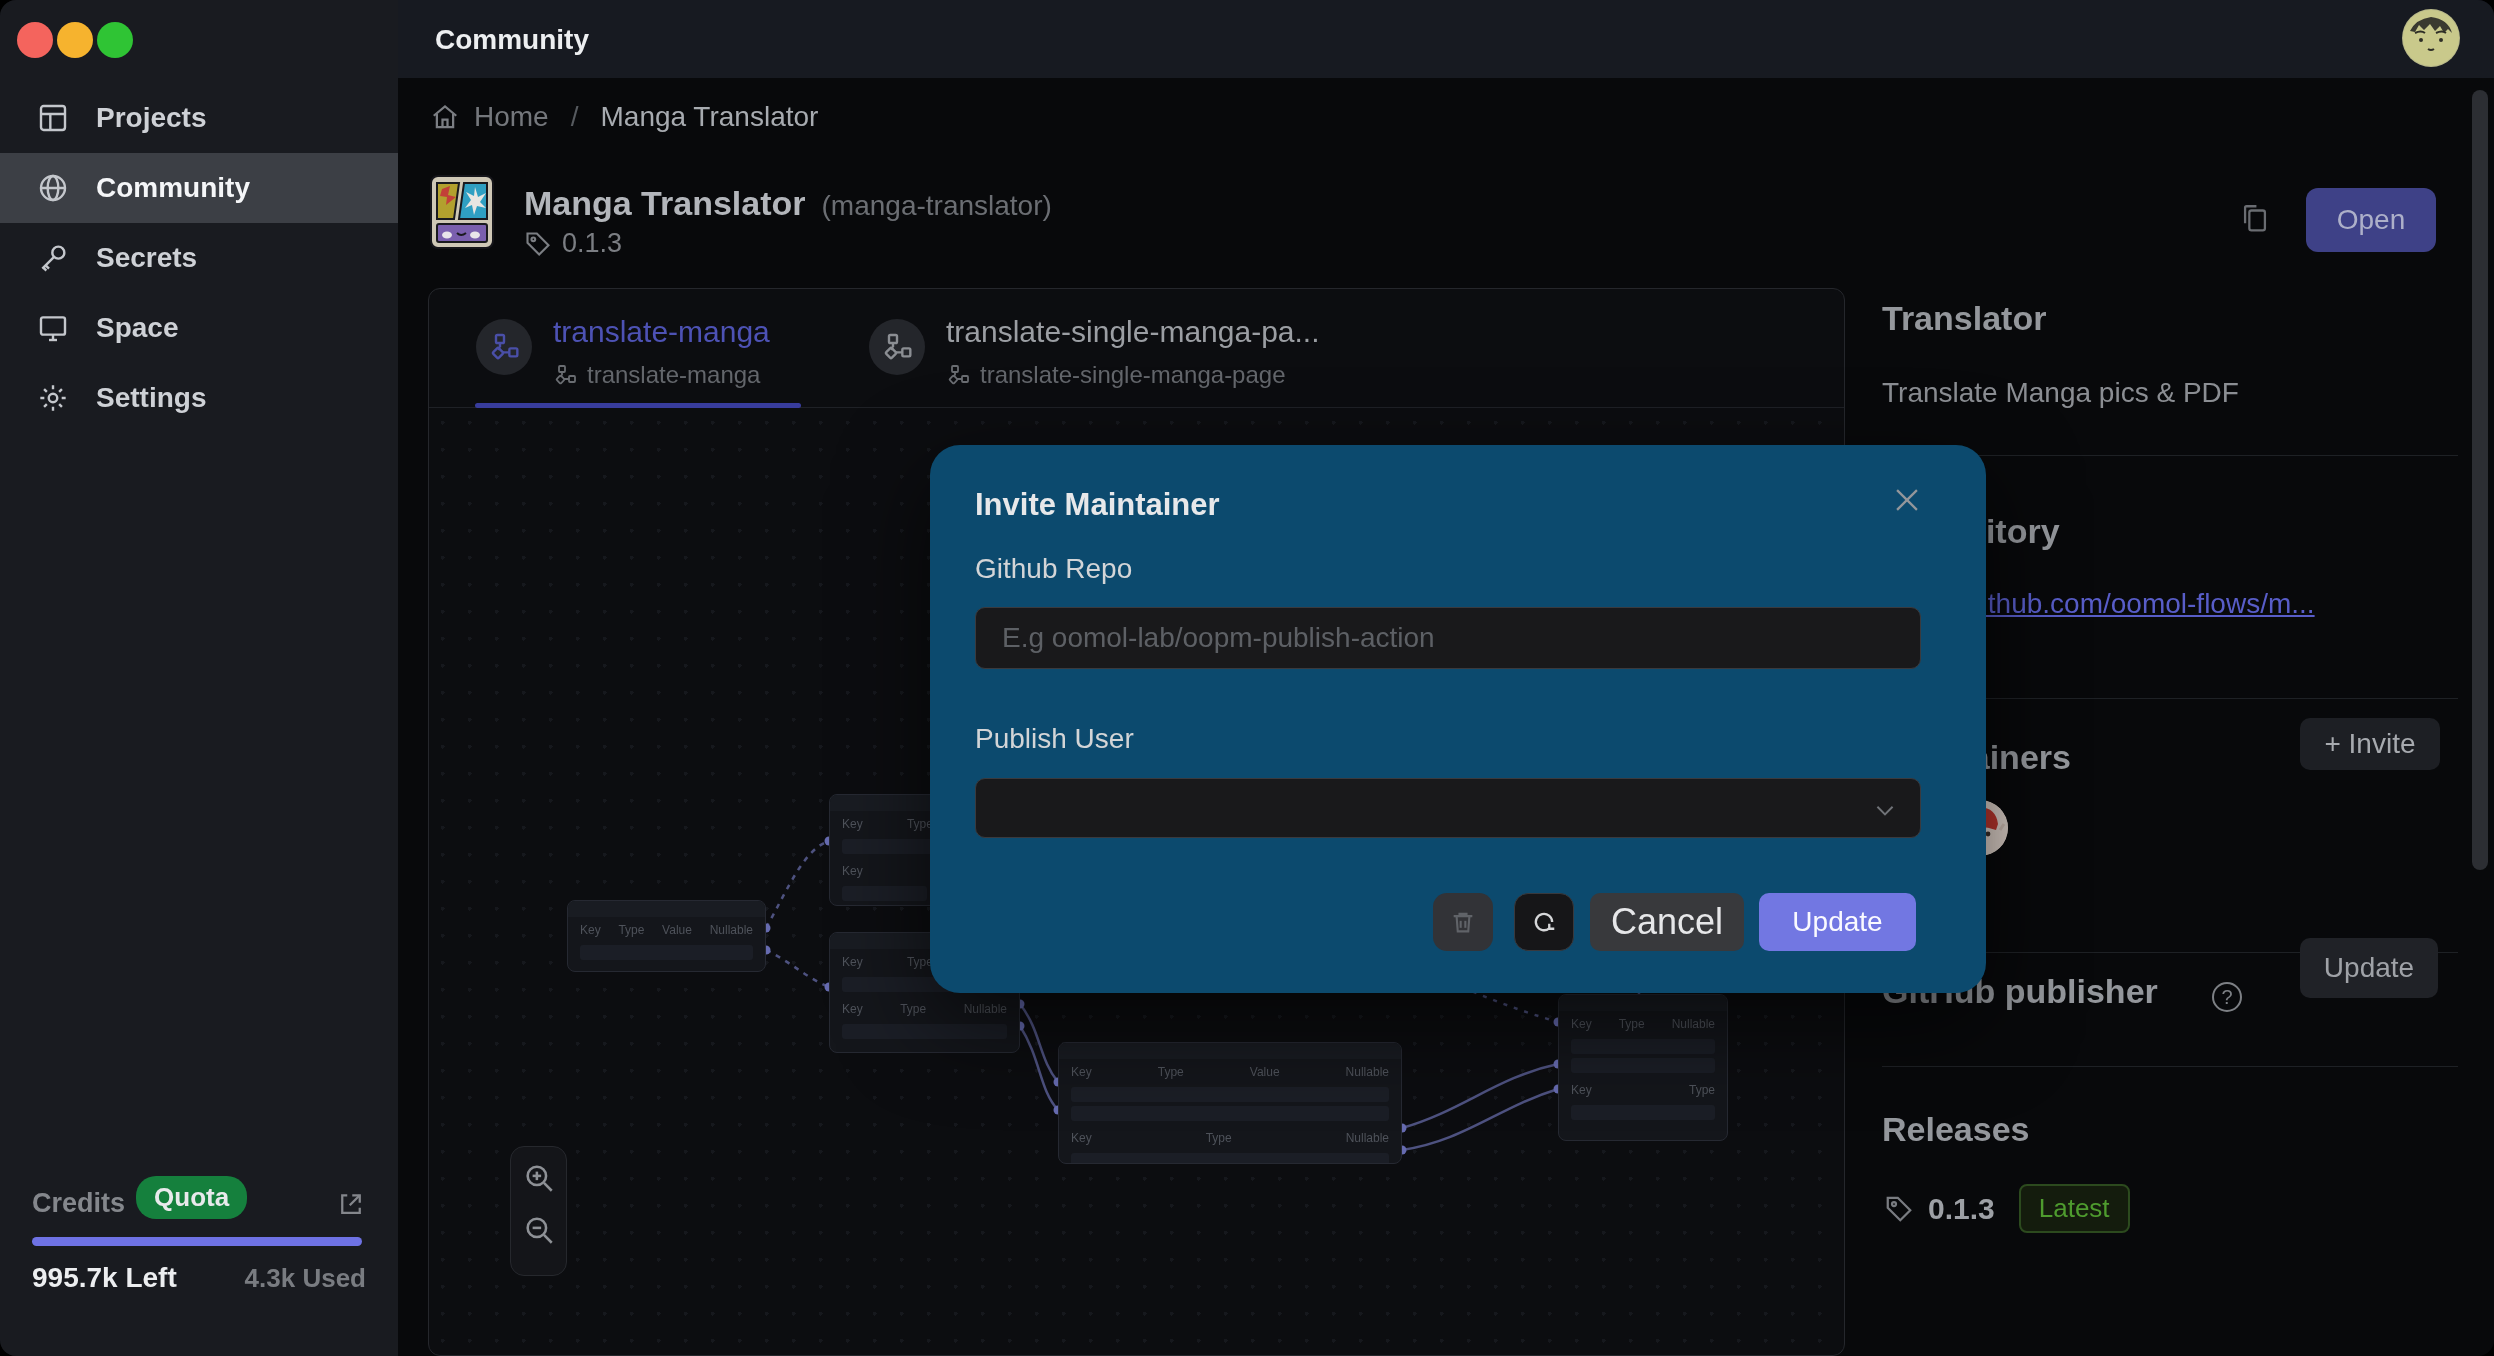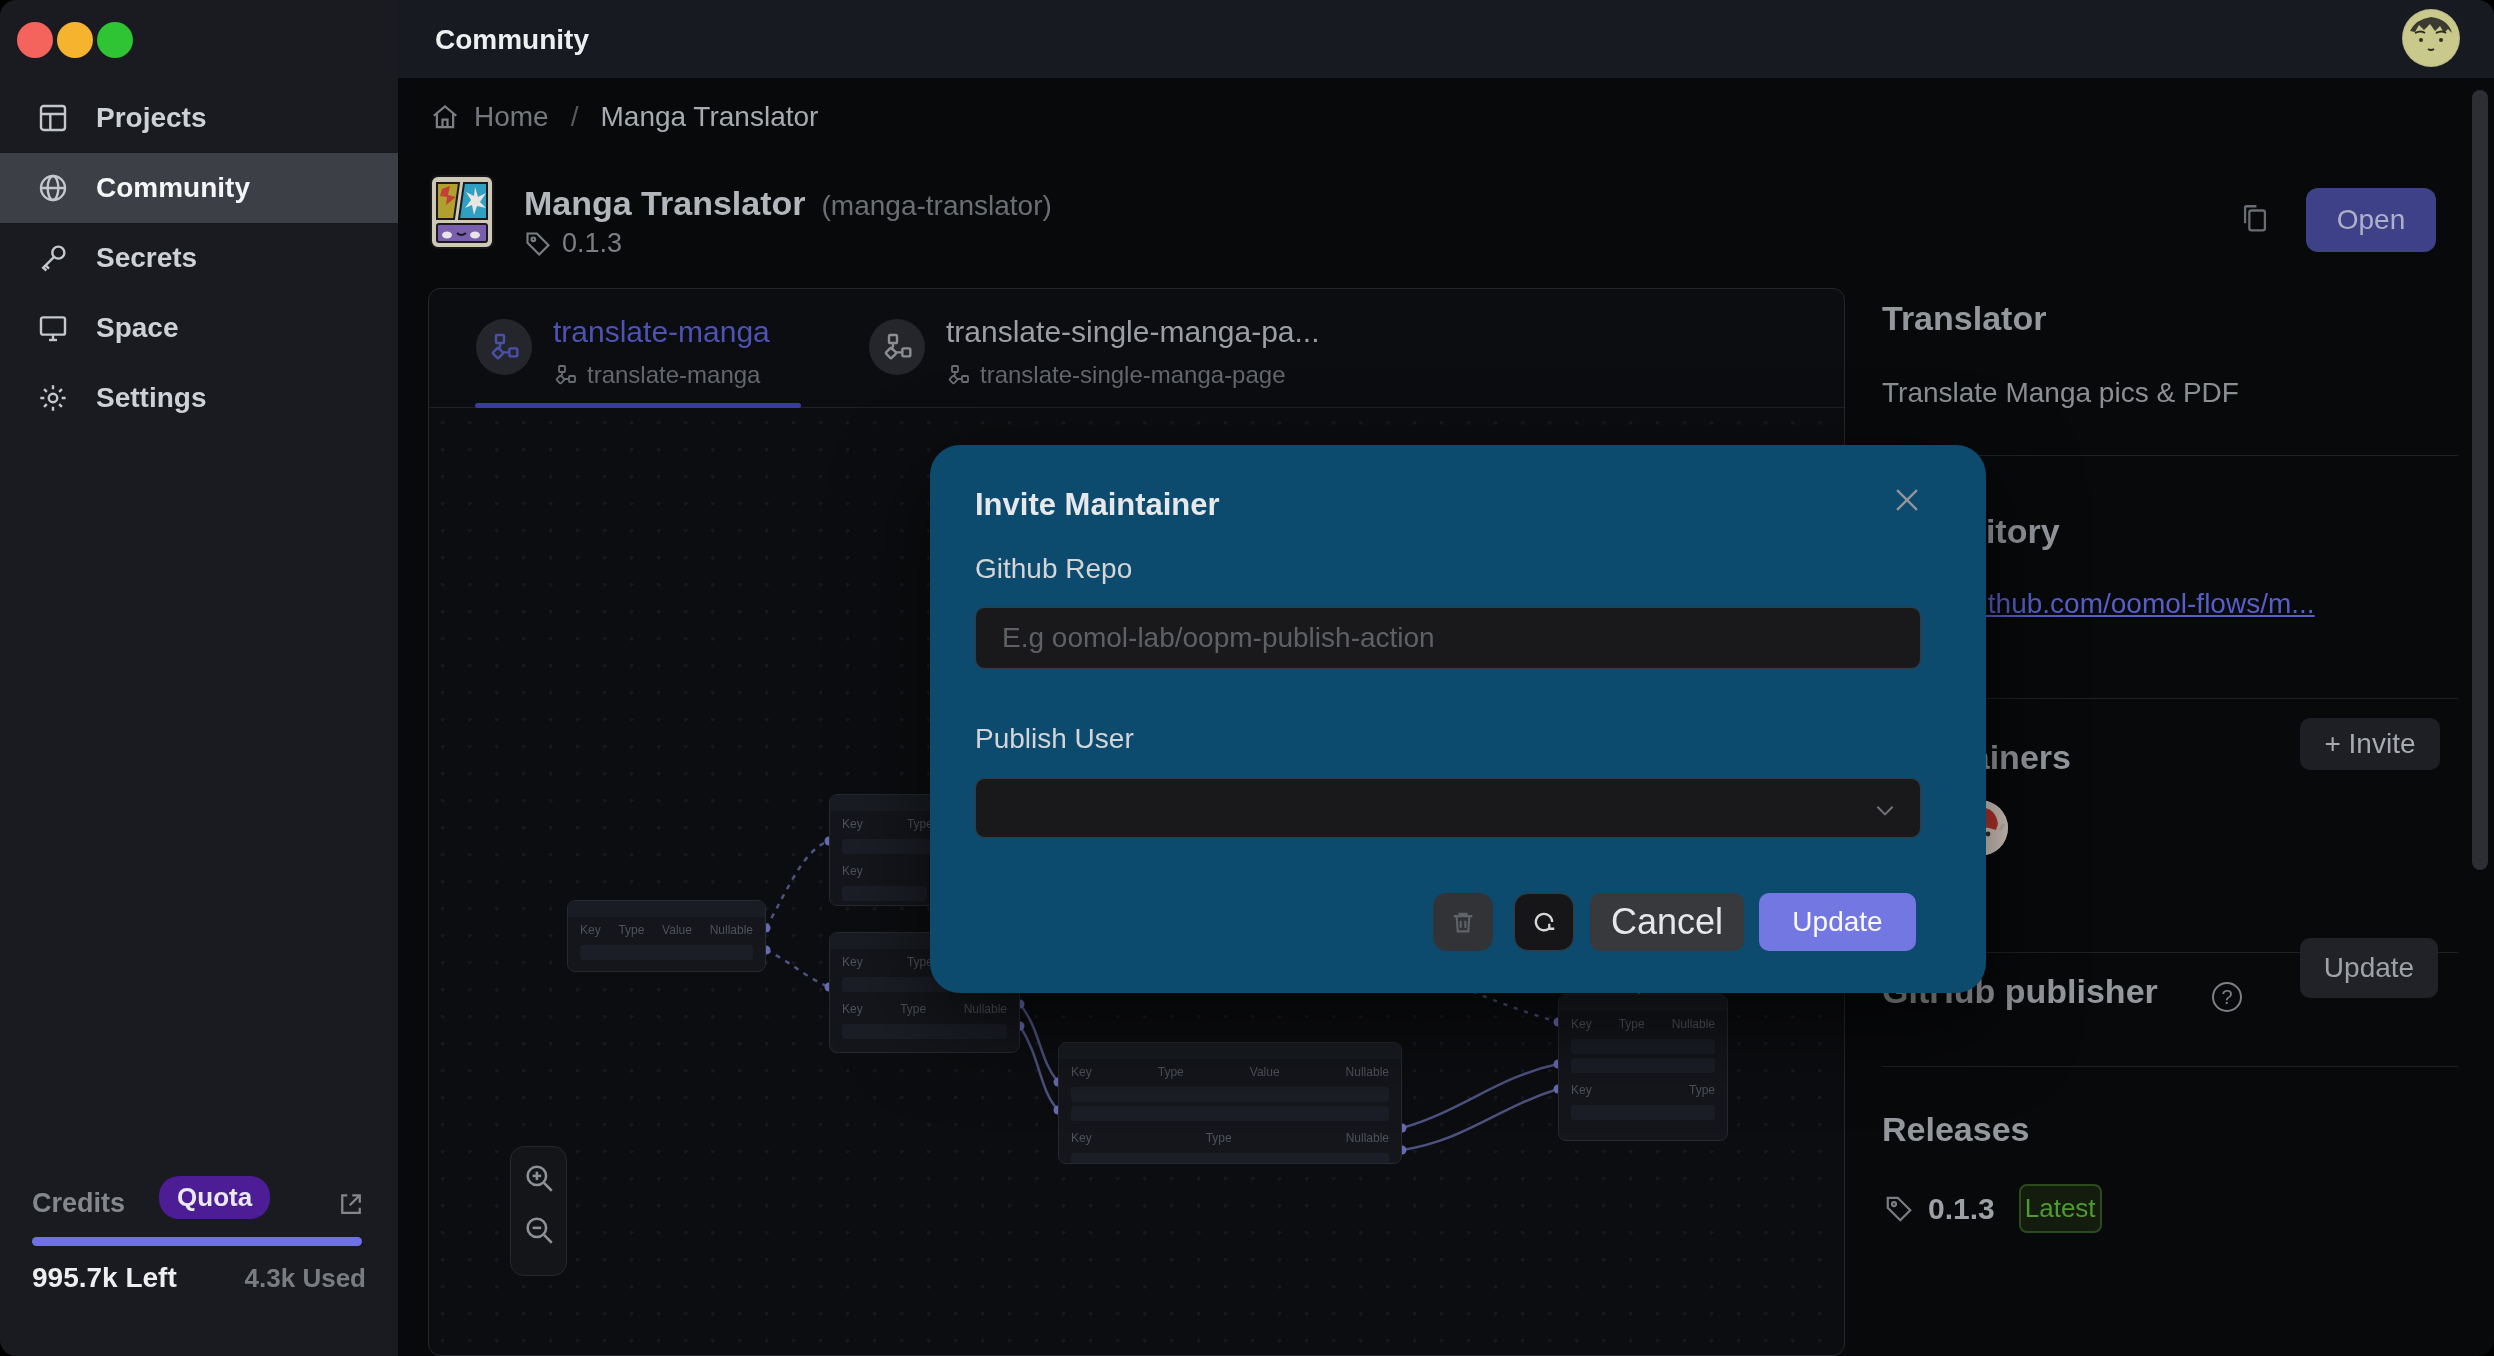--- a/index.html
+++ b/index.html
@@ -15,21 +15,21 @@
   .light { position:absolute; top:22px; width:36px; height:36px; border-radius:50%; }
   .nav-item { position:absolute; left:0; width:398px; height:70px; display:flex; align-items:center; cursor:pointer; }
   .nav-item .nicon { margin-left:36px; width:34px; height:34px; display:flex; align-items:center; justify-content:center; color:#c4c7cc; }
   .nav-item .nlabel { margin-left:26px; font-size:28px; color:#ced1d6; }
   .nav-item.active { background:#3c3f45; }
   .nav-item.active .nlabel { color:#f5f6f8; }
   
   #credits { position:absolute; left:32px; bottom:62px; width:334px; }
   .cred-row1 { display:flex; align-items:flex-end; }
   .cred-label { font-size:27px; color:#84878c; }
-  .quota-chip { margin-left:34px; background:#4c1d95; border-radius:20px; padding:6px 18px; font-size:26px; color:#e9eaec; }
+  .quota-chip { margin-left:11px; background:#15803d; border-radius:20px; padding:6px 18px; font-size:26px; color:#e9eaec; }
   .ext-icon { margin-left:auto; color:#84878c; }
   .cred-bar { margin-top:18px; width:330px; height:9px; border-radius:5px; background:#6e72e4; }
   .cred-row2 { margin-top:16px; display:flex; align-items:baseline; }
   .cred-left { font-size:28px; color:#eceef0; }
   .cred-used { margin-left:auto; font-size:26px; color:#797c81; }
   
   #titlebar { position:absolute; left:398px; top:0; width:2096px; height:78px; background:#171a21; }
   #titlebar .tb-title { position:absolute; left:37px; top:24px; font-size:28px; font-weight:bold; color:#edeff1; }
   #user-avatar { position:absolute; right:34px; top:9px; width:58px; height:58px; border-radius:50%; overflow:hidden; background:#b9b98a; }
   
@@ -72,21 +72,21 @@
   .rp-text { position:absolute; left:1882px; font-size:28px; color:#8b8e93; }
   .rp-div { position:absolute; left:1882px; width:576px; height:1px; background:#1e2125; }
   #repo-link { position:absolute; left:1882px; top:588px; width:576px; font-size:28px; color:#585dc8; text-decoration:underline; white-space:nowrap; overflow:hidden; cursor:pointer; }
   #invite-btn { position:absolute; left:2300px; top:718px; width:140px; height:52px; background:#1d1f24; border:none; border-radius:10px; color:#a7aaaf; font-size:28px; font-family:inherit; cursor:pointer; }
   #maint-avatar { position:absolute; left:1952px; top:800px; width:56px; height:56px; border-radius:50%; overflow:hidden; background:#d8cec6; }
   #help-icon { position:absolute; left:2212px; top:982px; width:30px; height:30px; border:2px solid #7d8085; border-radius:50%; color:#7d8085; font-size:20px; display:flex; align-items:center; justify-content:center; }
   #pub-update-btn { position:absolute; left:2300px; top:938px; width:138px; height:60px; background:#202227; border:none; border-radius:10px; color:#9fa2a7; font-size:28px; font-family:inherit; cursor:pointer; }
   #release-row { position:absolute; left:1884px; top:1184px; display:flex; align-items:center; }
   #release-row .rel-tag { color:#797c81; }
   #release-row .rel-ver { margin-left:14px; font-size:30px; font-weight:bold; color:#9da0a5; }
-  #latest-badge { margin-left:24px; border:2px solid #2c4a1e; background:#141c0d; color:#4e9b2e; font-size:26px; border-radius:8px; padding:7px 4px; }
+  #latest-badge { margin-left:24px; border:2px solid #2c4a1e; background:#141c0d; color:#4e9b2e; font-size:26px; border-radius:8px; padding:7px 18px; }
   #scroll-thumb { position:absolute; left:2472px; top:90px; width:16px; height:780px; border-radius:8px; background:#2c2e33; cursor:pointer; }
   
   #modal { position:absolute; left:930px; top:445px; width:1056px; height:548px; background:#0c4a6e; border-radius:30px; box-shadow:0 30px 90px rgba(0,0,0,.6); z-index:20; }
   #modal .m-title { position:absolute; left:45px; top:42px; font-size:31px; font-weight:bold; color:#e7e8ea; }
   #modal-close { position:absolute; left:960px; top:38px; width:34px; height:34px; color:#94979b; cursor:pointer; }
   .m-label { position:absolute; left:45px; font-size:28px; color:#d3d5d7; }
   .m-field { position:absolute; left:45px; width:946px; height:62px; background:#19191b; border:1px solid #3a3a3e; border-radius:10px; }
   #repo-input { padding:0 26px; font-size:28px; color:#c9ccd1; font-family:inherit; outline:none; }
   #repo-input::placeholder { color:#5d6065; }
   #user-select { cursor:pointer; }

